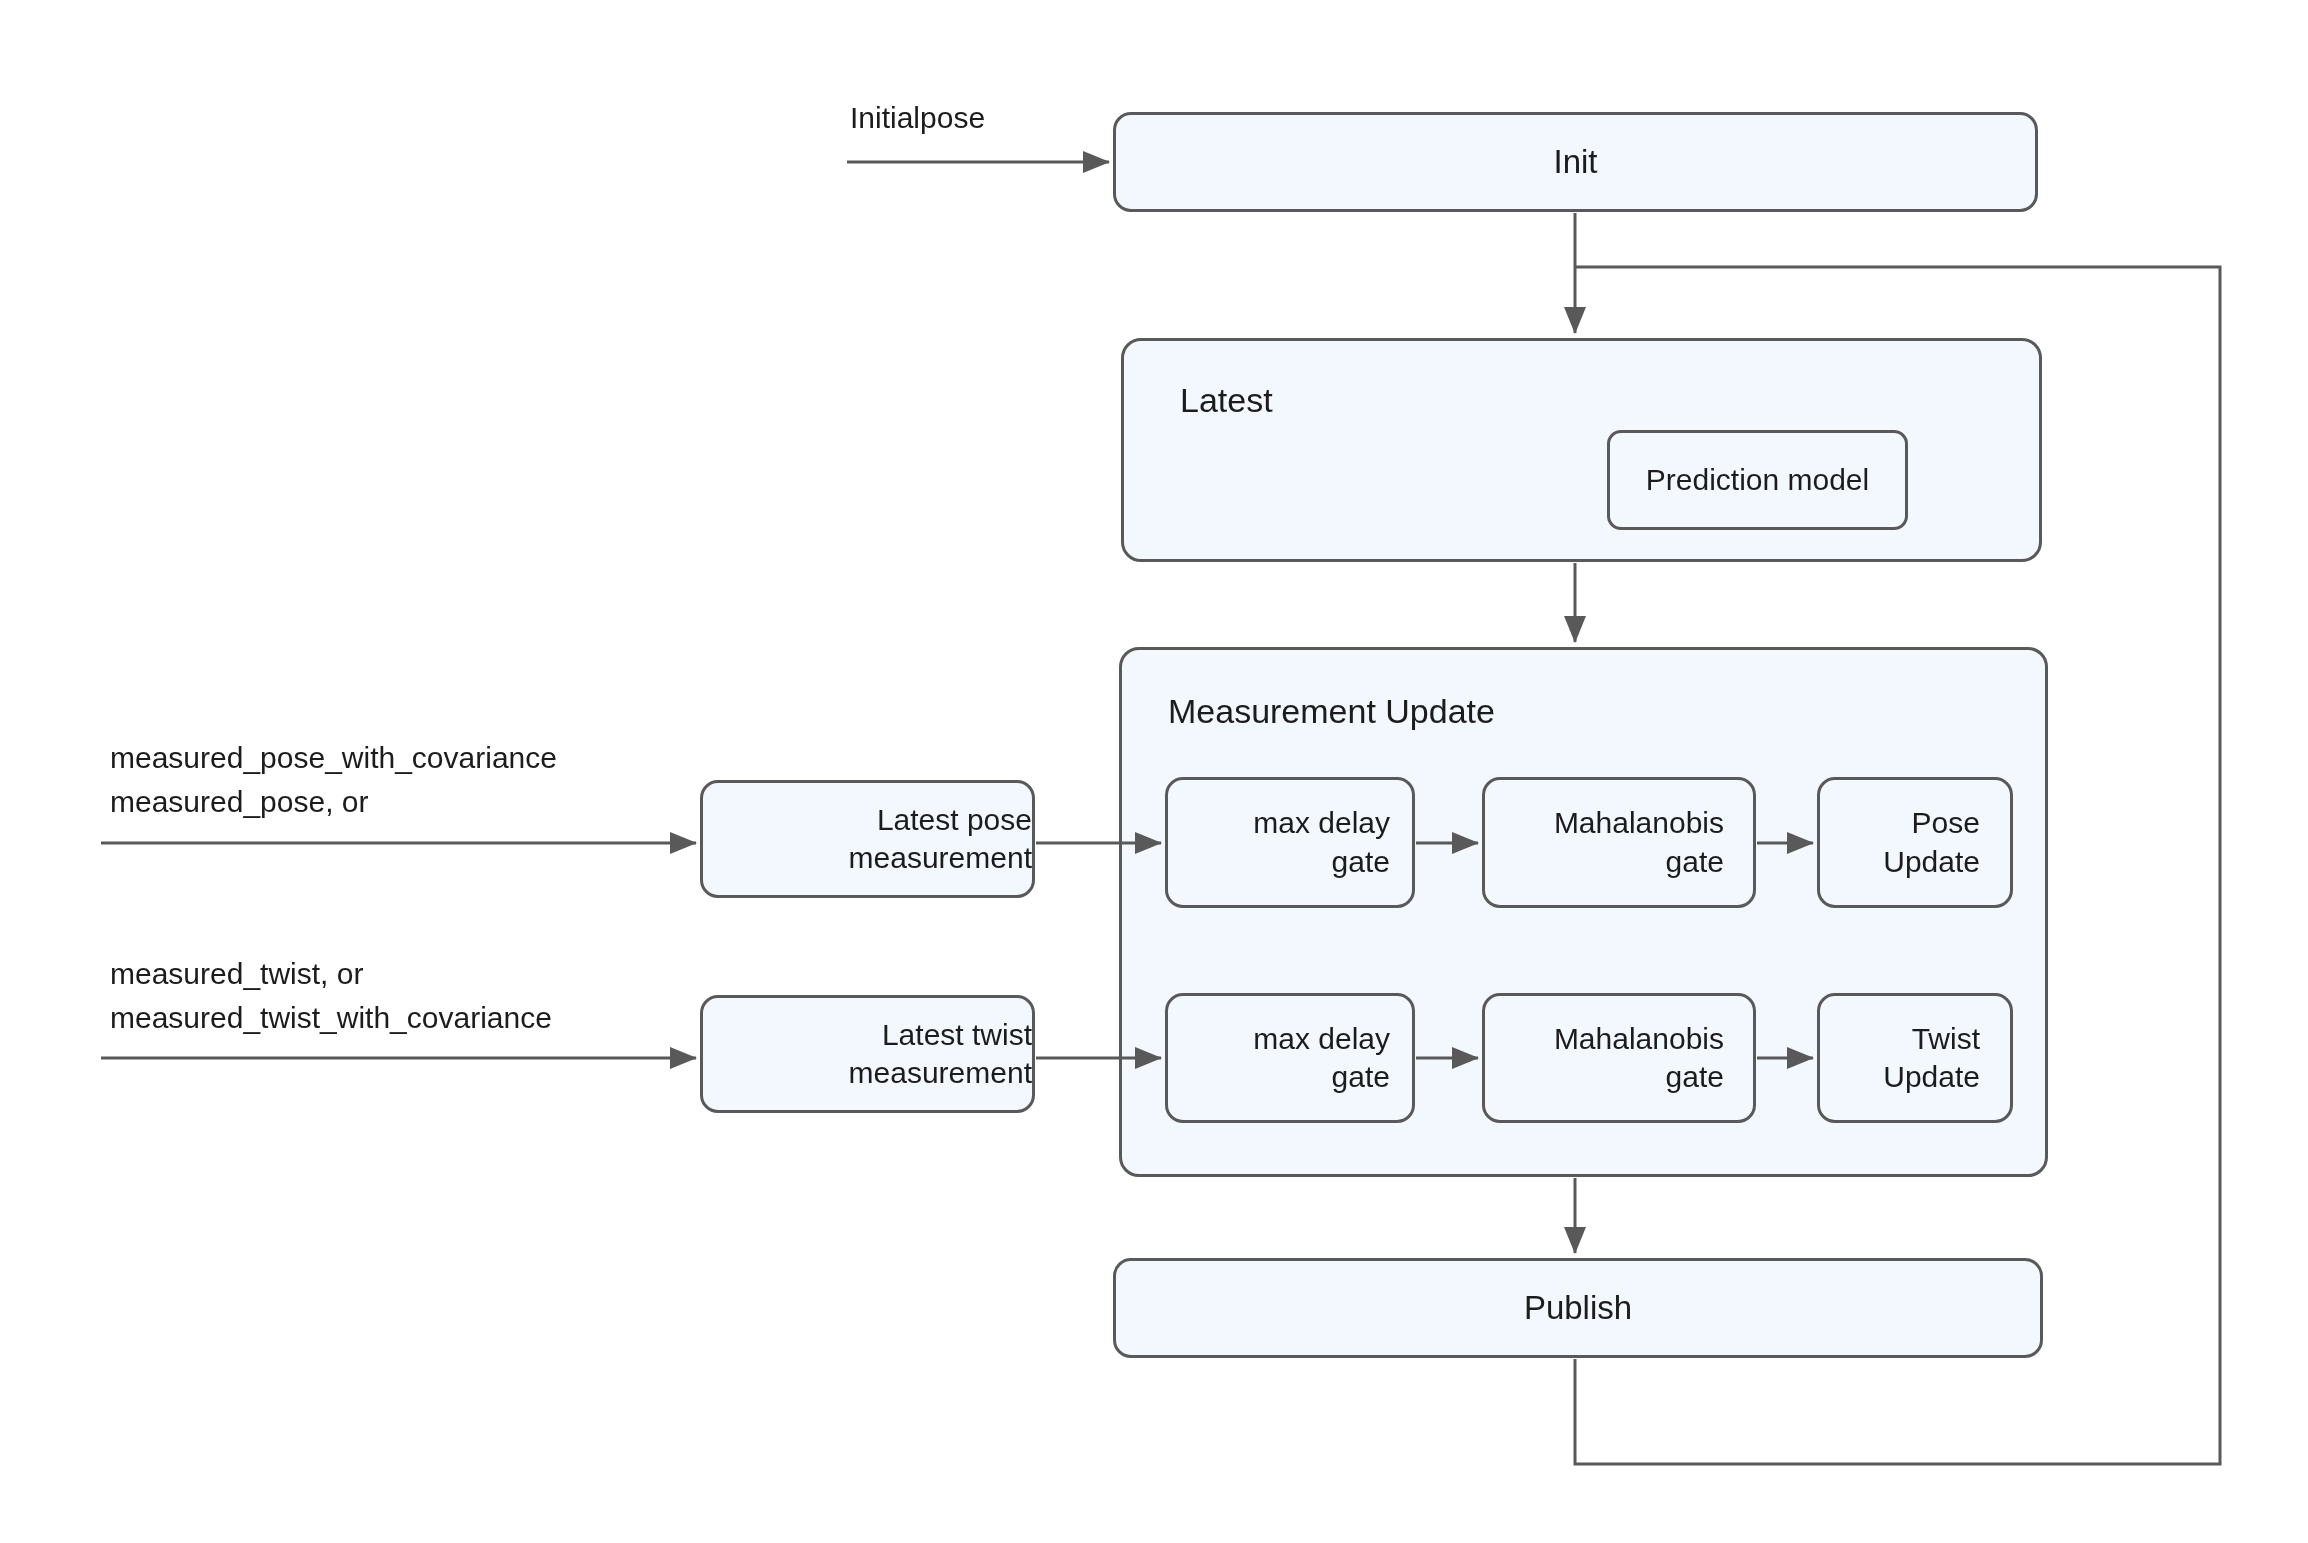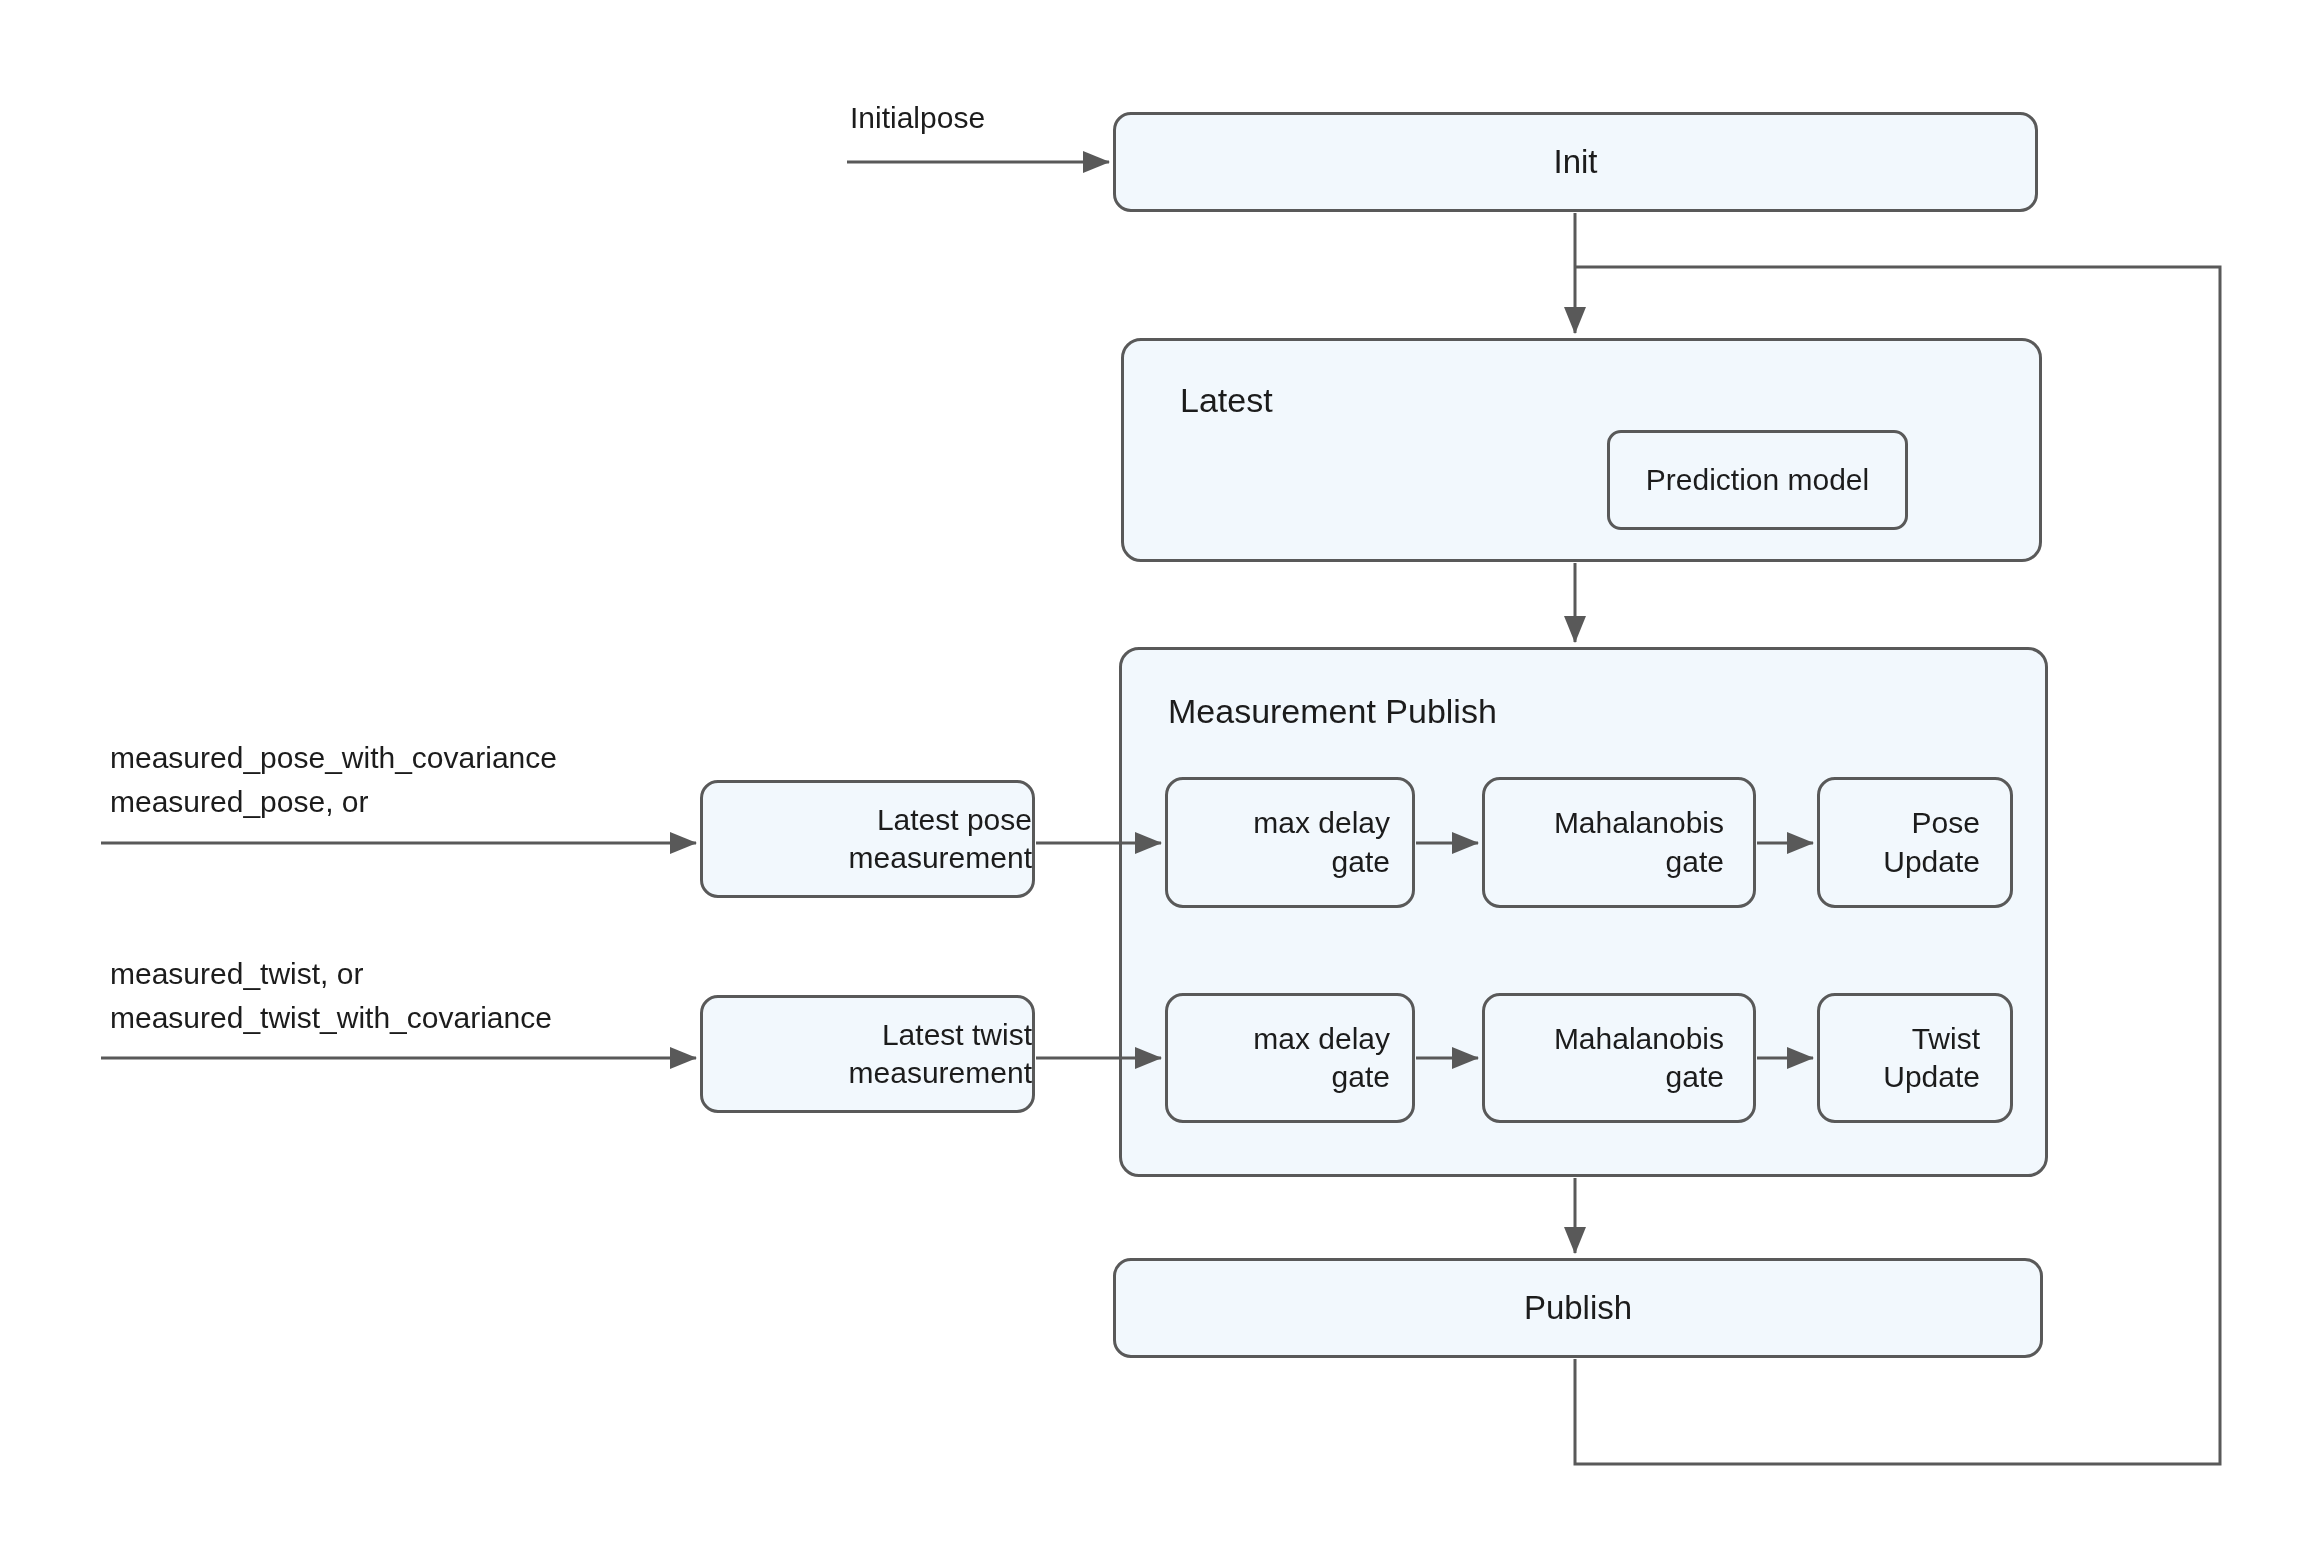--- a/index.html
+++ b/index.html
@@ -82,21 +82,21 @@
   </div>
 
   <div class="container-node" style="left:1121px;top:338px;width:921px;height:224px;">
     <div class="container-title" style="left:56px;top:40px;">Latest</div>
   </div>
   <div class="node" style="left:1607px;top:430px;width:301px;height:100px;border-radius:14px;">
     <span>Prediction model</span>
   </div>
 
   <div class="container-node" style="left:1119px;top:647px;width:929px;height:530px;">
-    <div class="container-title" style="left:46px;top:42px;">Measurement Publish</div>
+    <div class="container-title" style="left:46px;top:42px;">Measurement Update</div>
   </div>
 
   <div class="node" style="left:700px;top:780px;width:335px;height:118px;padding-left:9px;">
     <span>Latest pose measurement</span>
   </div>
   <div class="node" style="left:700px;top:995px;width:335px;height:118px;">
     <span>Latest twist measurement</span>
   </div>
 
   <div class="node" style="left:1165px;top:777px;width:250px;height:131px;">

